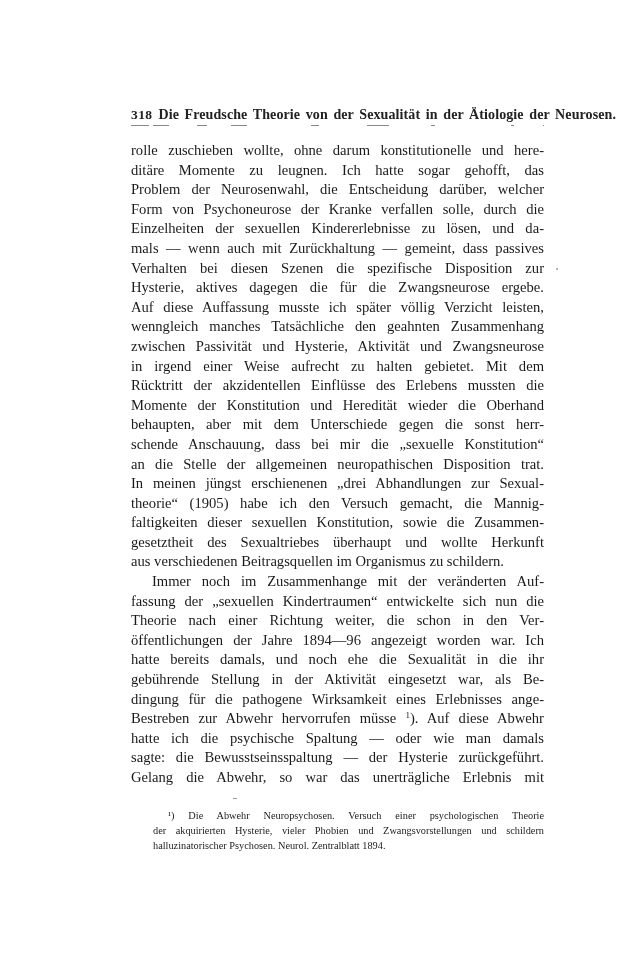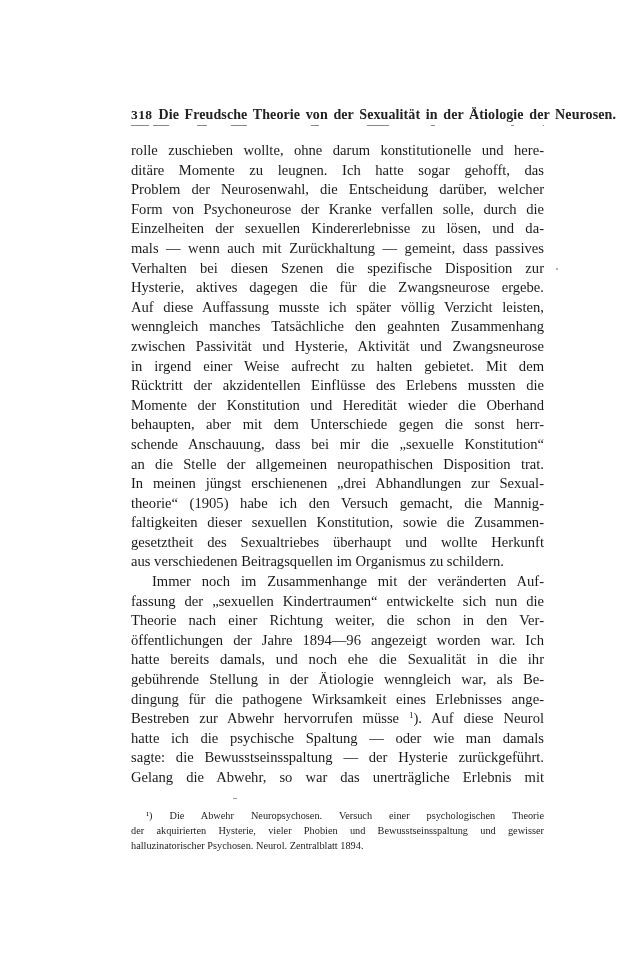--- a/index.html
+++ b/index.html
@@ -87,20 +87,21 @@
       left: 102px;
       top: 10px;
       width: 4px;
       height: 1px;
       background: #999;
     }
     .footnotes {
       font-size: 10.3px;
       line-height: 15.3px;
       color: #222;
+      margin-left: 22px;
     }
     .footnote-line {
       display: block;
       text-align: justify;
       text-align-last: justify;
       white-space: nowrap;
       height: 15.3px;
     }
     .footnote-line.first {
       padding-left: 15px;
@@ -162,35 +163,35 @@
       <span class="line">gesetztheit des Sexualtriebes überhaupt und wollte Herkunft</span>
       <span class="line last">aus verschiedenen Beitragsquellen im Organismus zu schildern.</span>
     </div>
 
     <div class="paragraph">
       <span class="line indent">Immer noch im Zusammenhange mit der veränderten Auf-</span>
       <span class="line">fassung der „sexuellen Kindertraumen“ entwickelte sich nun die</span>
       <span class="line">Theorie nach einer Richtung weiter, die schon in den Ver-</span>
       <span class="line">öffentlichungen der Jahre 1894—96 angezeigt worden war. Ich</span>
       <span class="line">hatte bereits damals, und noch ehe die Sexualität in die ihr</span>
-      <span class="line">gebührende Stellung in der Ätiologie wenngleich war, als Be-</span>
+      <span class="line">gebührende Stellung in der Aktivität eingesetzt war, als Be-</span>
       <span class="line">dingung für die pathogene Wirksamkeit eines Erlebnisses ange-</span>
-      <span class="line"><span>Bestreben zur Abwehr hervorrufen müsse</span> <span class="sup">1</span><span>). Auf diese Neurol</span></span>
+      <span class="line"><span>Bestreben zur Abwehr hervorrufen müsse</span> <span class="sup">1</span><span>). Auf diese Abwehr</span></span>
       <span class="line">hatte ich die psychische Spaltung — oder wie man damals</span>
       <span class="line">sagte: die Bewusstseinsspaltung — der Hysterie zurückgeführt.</span>
       <span class="line">Gelang die Abwehr, so war das unerträgliche Erlebnis mit</span>
     </div>
   </div>
 
   <div class="footnote-divider">
       <span></span>
     </div>
 
   <div class="footnotes">
     <div class="footnote">
       <span class="footnote-line first"><span>¹)</span> <span>Die Abwehr Neuropsychosen. Versuch einer psychologischen Theorie</span></span>
-      <span class="footnote-line">der akquirierten Hysterie, vieler Phobien und Bewusstseinsspaltung und gewisser</span>
+      <span class="footnote-line">der akquirierten Hysterie, vieler Phobien und Zwangsvorstellungen und schildern</span>
       <span class="footnote-line last">halluzinatorischer Psychosen. Neurol. Zentralblatt 1894.</span>
     </div>
   </div>
 </div>
 
 <span class="speck" style="left:556px;top:268px;"></span>
 
 </body></html>

